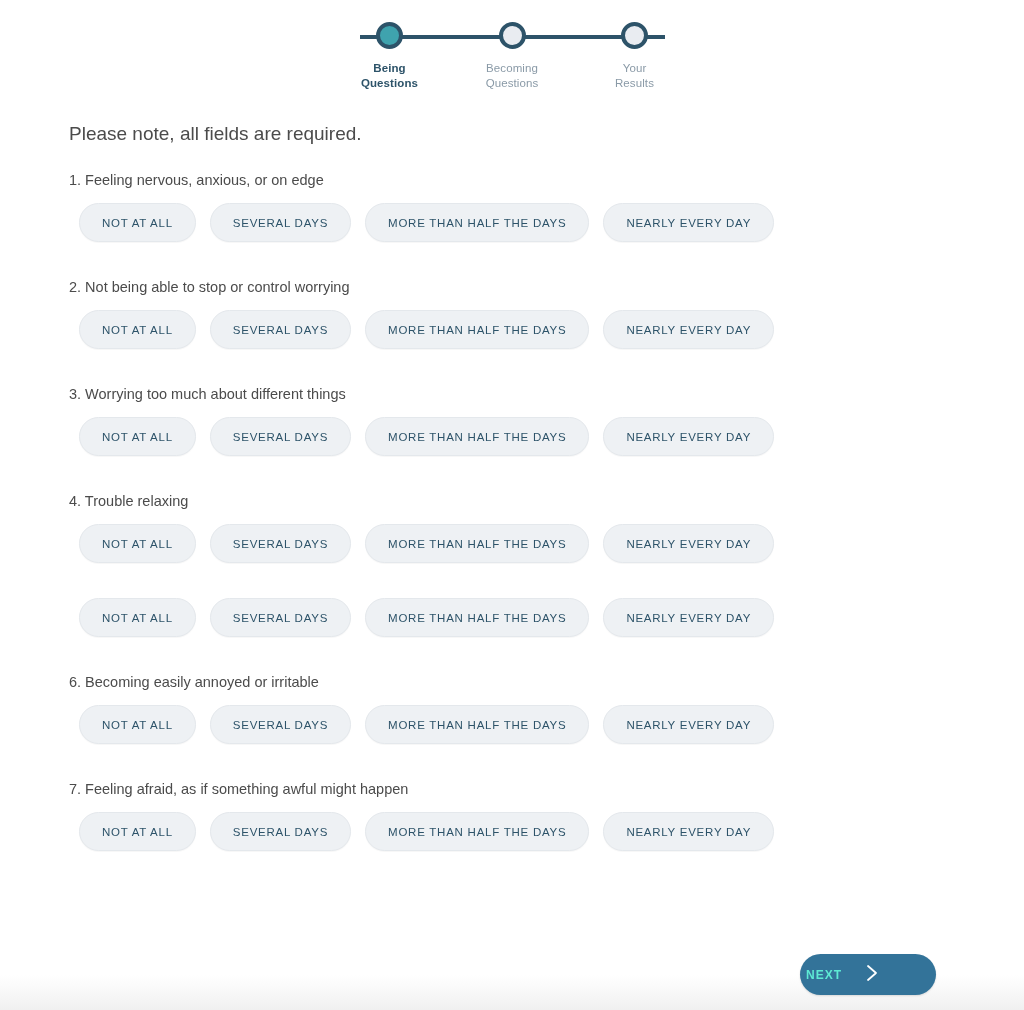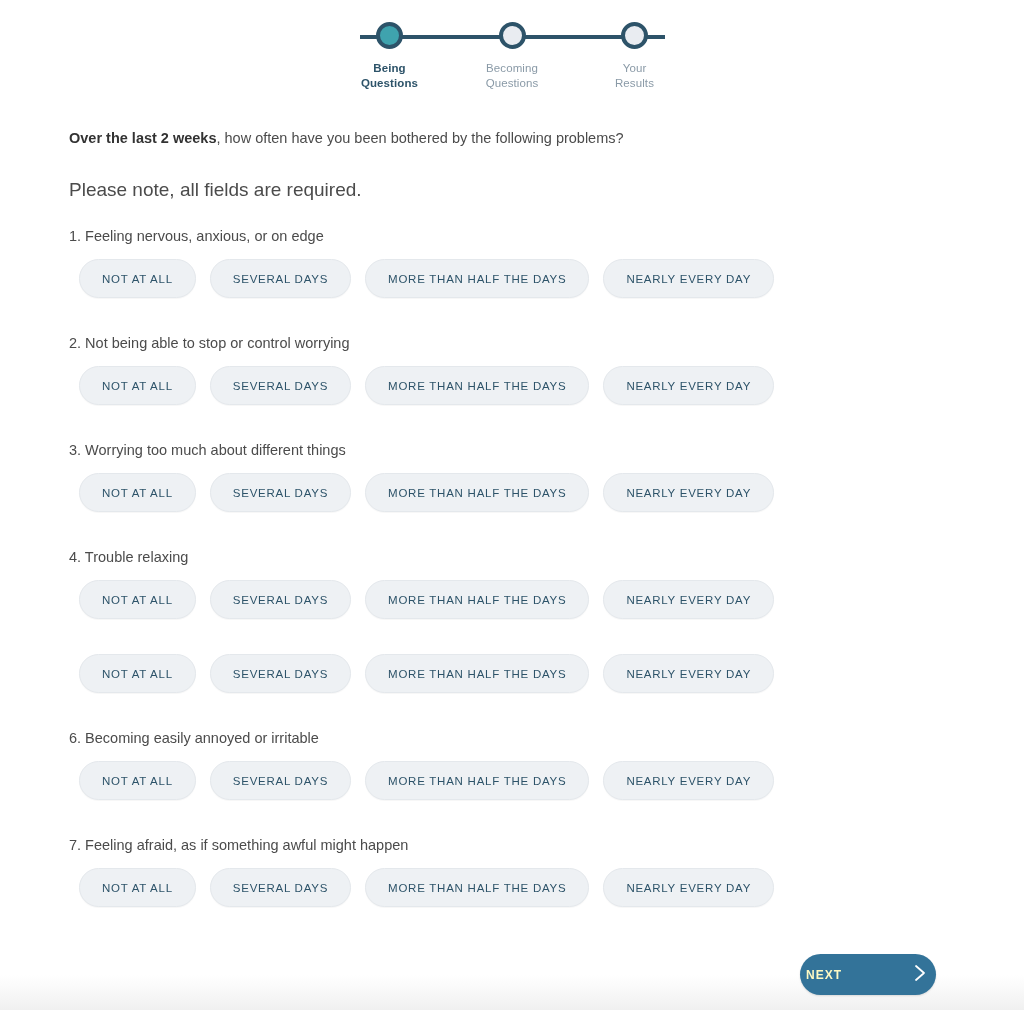--- a/index.html
+++ b/index.html
@@ -127,28 +127,28 @@
   
   .footer-actions {
     position: absolute;
     right: 88px;
     top: 954px;
   }
   .next-btn {
     appearance: none;
     border: none;
     background: #337399;
-    color: #fef9c3;
+    color: #5eead4;
     border-radius: 21px;
     width: 136px;
     height: 41px;
     cursor: pointer;
     display: flex;
     align-items: center;
-    justify-content: space-between;
+    justify-content: flex-start;
     gap: 20px;
     font-family: "Liberation Sans", sans-serif;
     box-shadow: 0 1px 2px rgba(0,0,0,0.12);
   }
   .next-label {
     font-size: 12px;
     font-weight: bold;
     letter-spacing: 1px;
   }
   .chevron-icon { display: block; }
@@ -184,21 +184,20 @@
           <span>Your</span><br>
           <span>Results</span>
         </div>
       </div>
 
     </div>
   </div>
 
   <div class="content">
 
-    <p class="intro"><strong>Over the last 2 weeks</strong><span>, how often have you been bothered by the following problems?</span></p>
 
     <p class="note">Please note, all fields are required.</p>
 
     <div id="questions-container">
         <div class="question-block">
           <p class="question-text">1. Feeling nervous, anxious, or on edge</p>
           <div class="options">
             <button class="option-btn">NOT AT ALL</button>
             <button class="option-btn">SEVERAL DAYS</button>
             <button class="option-btn">MORE THAN HALF THE DAYS</button>

